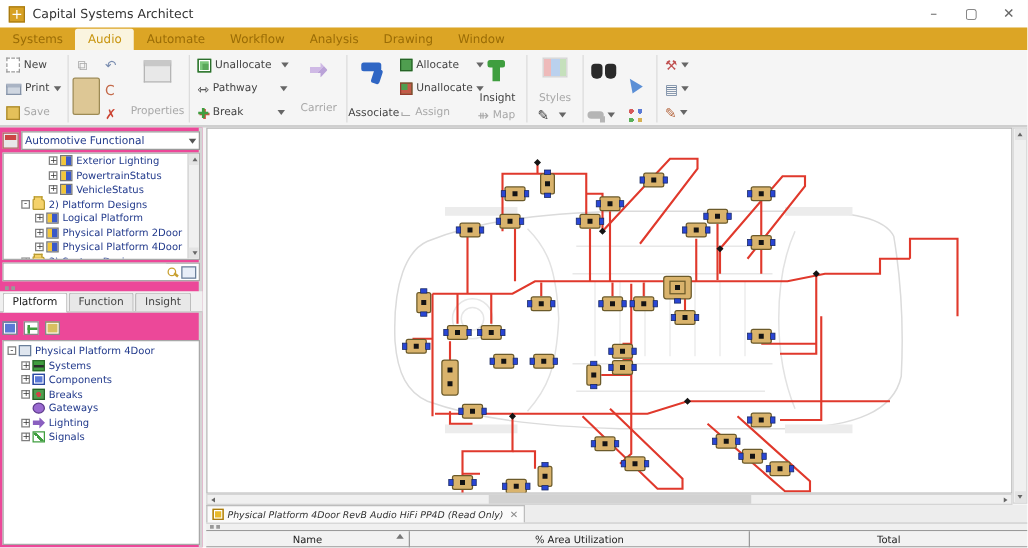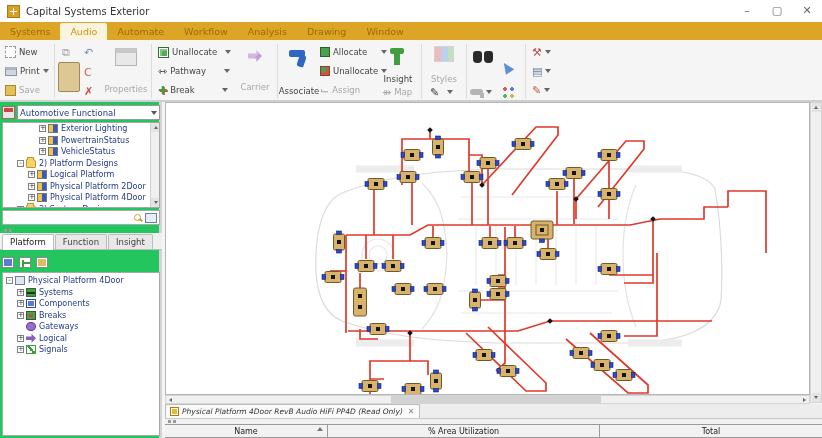--- a/index.html
+++ b/index.html
@@ -56,21 +56,21 @@
   .i-cursor{width:0;height:0;border-left:5px solid transparent;border-right:5px solid transparent;border-bottom:11px solid #5b8fd6;transform:rotate(-35deg);}
   .i-key{width:13px;height:6px;background:#b5b5b5;border-radius:3px;position:relative;}
   .i-key:after{content:"";position:absolute;right:-1px;top:4px;width:4px;height:5px;background:#b5b5b5;}
   .i-dots{width:13px;height:13px;background:
     radial-gradient(circle 2px at 3px 3px,#d65a5a 98%,transparent),radial-gradient(circle 2px at 10px 3px,#5a7ad6 98%,transparent),
     radial-gradient(circle 2px at 3px 10px,#59b059 98%,transparent),radial-gradient(circle 2px at 10px 10px,#d6a picking 98%,transparent);}
   .i-dots{background:radial-gradient(circle 2px at 3px 3px,#d65a5a 98%,transparent),radial-gradient(circle 2px at 10px 3px,#5a7ad6 98%,transparent),radial-gradient(circle 2px at 3px 10px,#59b059 98%,transparent),radial-gradient(circle 2px at 10px 10px,#d6b052 98%,transparent);}
   .i-wrench{color:#c05050;} .i-screen{color:#6a7f9a;} .i-pen{color:#b4643c;}
 
   
-  #leftpanel{left:0;top:102px;width:162px;height:336px;background:#22c55e;border-right:3px solid #d4d4d4;}
+  #leftpanel{left:0;top:102px;width:162px;height:336px;background:#ec4899;border-right:3px solid #d4d4d4;}
   #selector-row{left:2px;top:2px;width:158px;height:17px;display:flex;align-items:center;}
   #sel-icon{width:13px;height:13px;background:#e8e8e8;border:1px solid #b06060;position:relative;flex:none;}
   #sel-icon:before{content:"";position:absolute;left:1px;top:1px;right:1px;height:4px;background:#c44;}
   #design-combo{flex:1;height:15px;margin-left:2px;border:1px solid #9a9a9a;background:#fff;display:flex;align-items:center;font-size:8.5px;color:#223a8c;padding:0 2px;justify-content:space-between;}
   .chev{width:0;height:0;border-left:3px solid transparent;border-right:3px solid transparent;border-top:4px solid #555;}
   #tree1{left:2px;top:20px;width:158px;height:86px;border:1px solid #a8a8a8;background:#fff;overflow:hidden;}
   .tree-row{display:flex;align-items:center;height:11.5px;font-size:8px;color:#223a8c;white-space:nowrap;}
   .expander{width:7px;height:7px;border:1px solid #808080;background:#fff;font-size:7px;line-height:5px;text-align:center;color:#333;flex:none;margin-right:2px;}
   .expander.none{visibility:hidden;}
   .t-icon{width:10px;height:9px;flex:none;margin-right:3px;}
@@ -126,21 +126,21 @@
   .gh{border-right:1px solid #9a9a9a;border-bottom:1px solid #9a9a9a;background:#f2f2f2;font-size:8px;color:#222;display:flex;align-items:center;justify-content:center;position:relative;}
   .sort-asc{position:absolute;right:4px;top:2px;width:0;height:0;border-left:3px solid transparent;border-right:3px solid transparent;border-bottom:4px solid #777;}
 </style>
 </head>
 <body>
 
 <div id="app">
 
   <div id="titlebar" class="abs">
     <span id="app-icon"></span>
-    <span id="title-text">Capital Systems Exterior</span>
+    <span id="title-text">Capital Systems Architect</span>
     <div id="win-controls">
       <span class="winbtn">–</span>
       <span class="winbtn">▢</span>
       <span class="winbtn">✕</span>
     </div>
   </div>
 
   <div id="menubar" class="abs">
     <span class="menu-tab">Systems</span>
     <span class="menu-tab active">Audio</span>
@@ -381,21 +381,21 @@
             <span>Breaks</span>
           </div>
           <div class="tree-row" style="padding-left: 14px;">
             <span class="expander none"></span>
             <span class="t-icon gateways"></span>
             <span>Gateways</span>
           </div>
           <div class="tree-row" style="padding-left: 14px;">
             <span class="expander">+</span>
             <span class="t-icon carriers"></span>
-            <span>Logical</span>
+            <span>Lighting</span>
           </div>
           <div class="tree-row" style="padding-left: 14px;">
             <span class="expander">+</span>
             <span class="t-icon signals"></span>
             <span>Signals</span>
           </div>
         </div>
     </div>
   </div>
 

